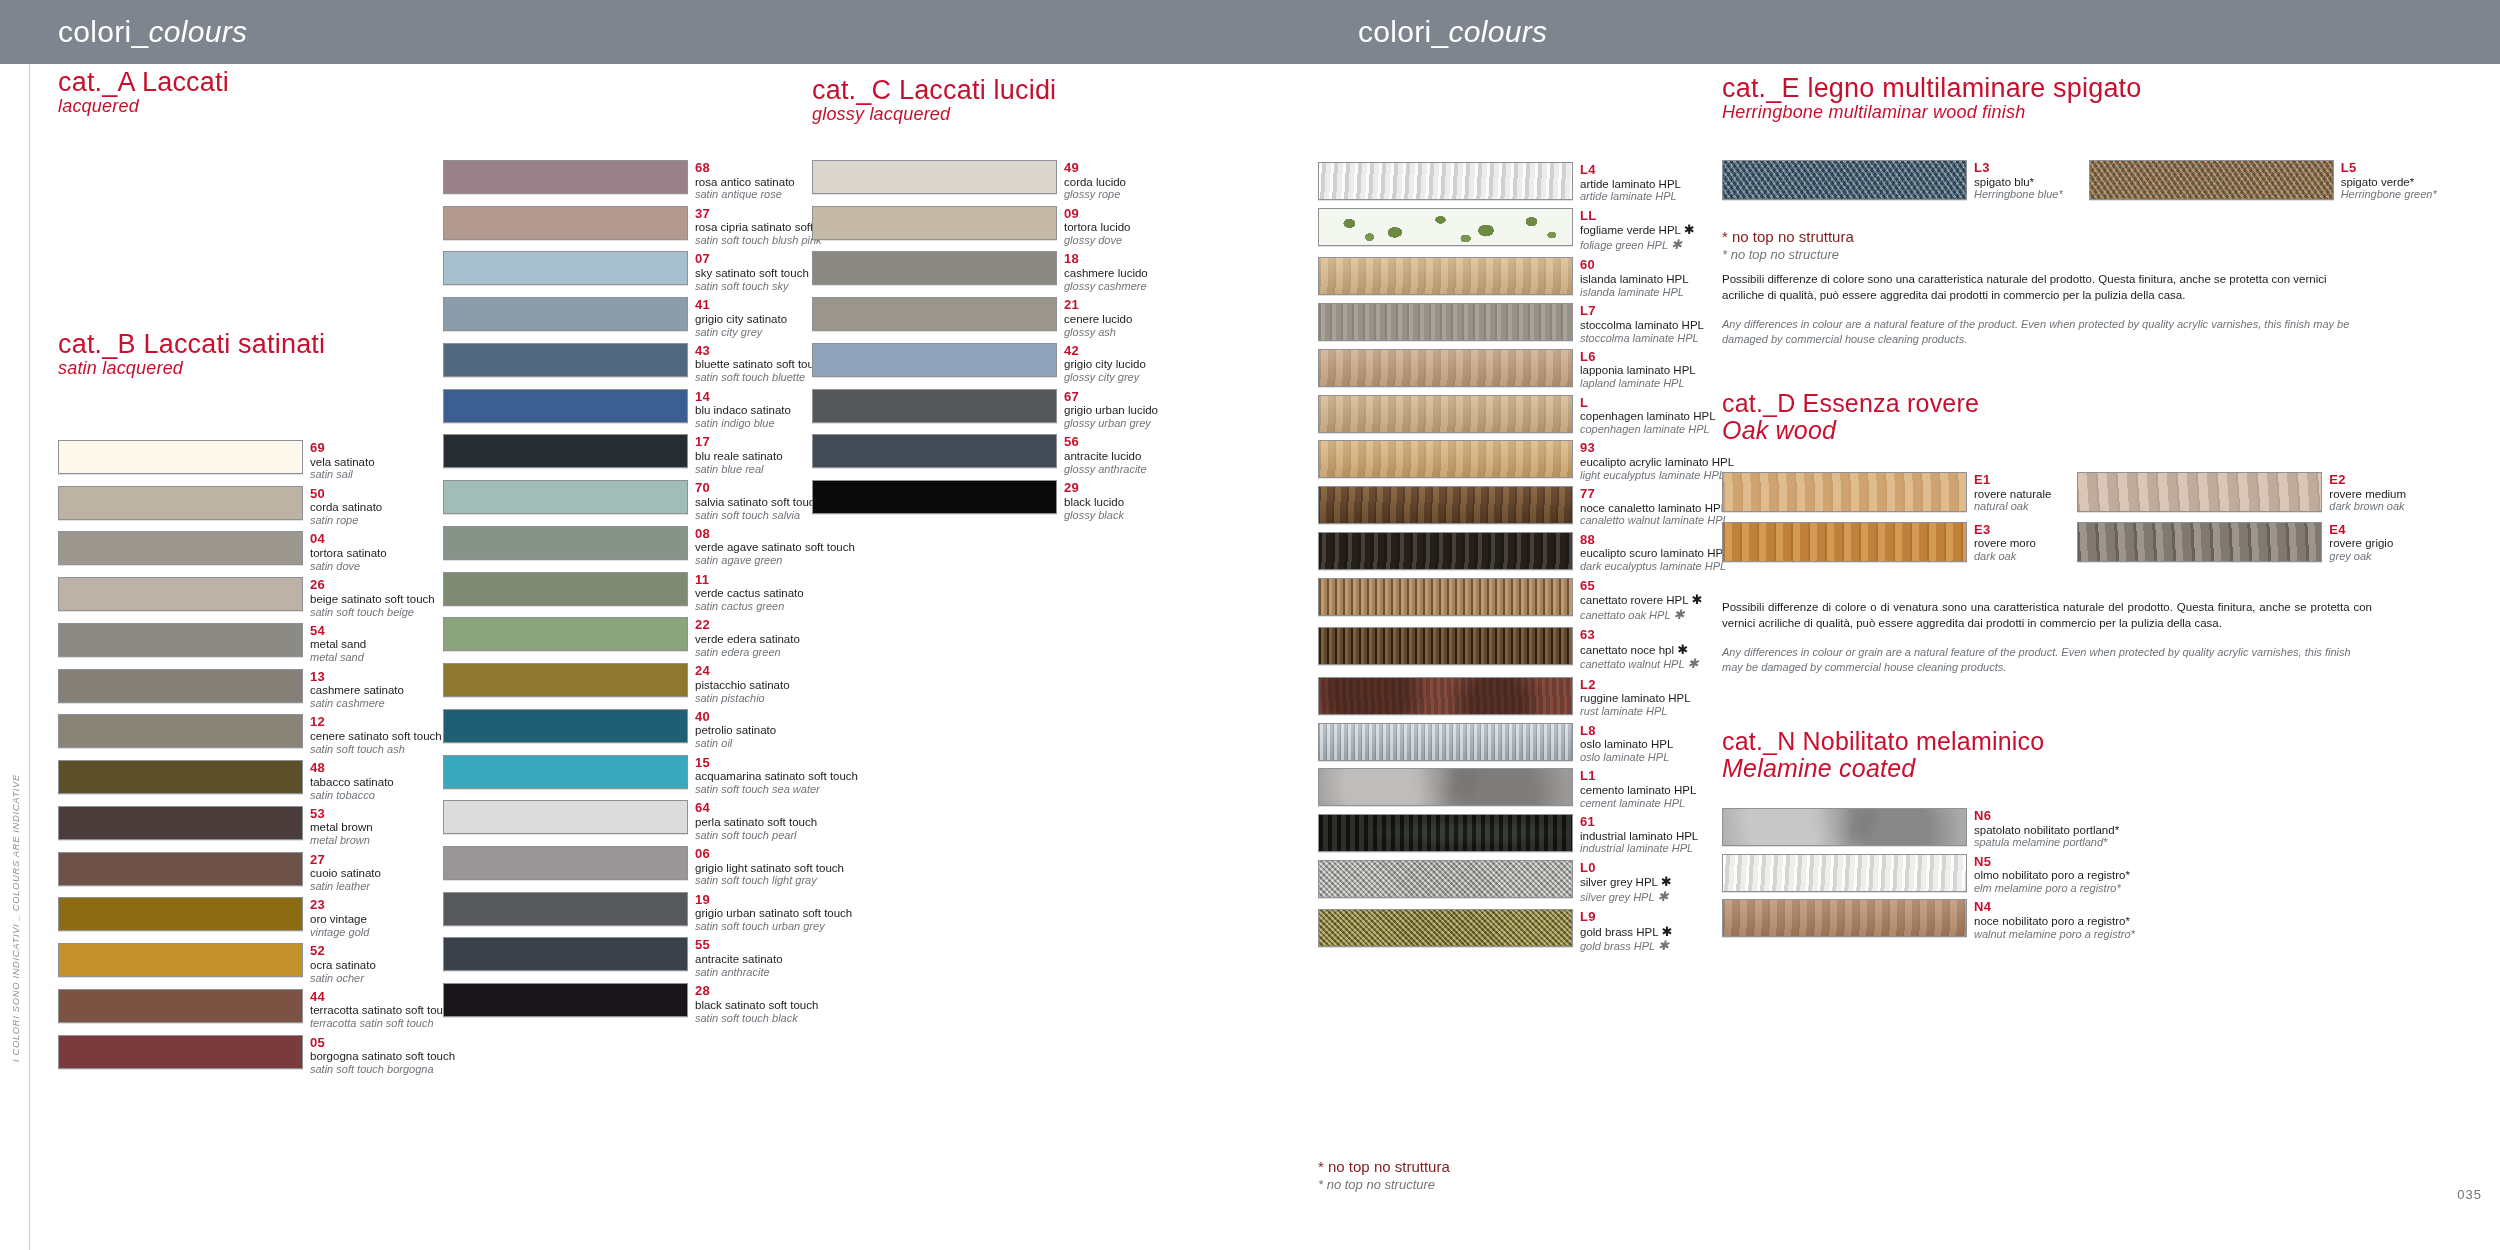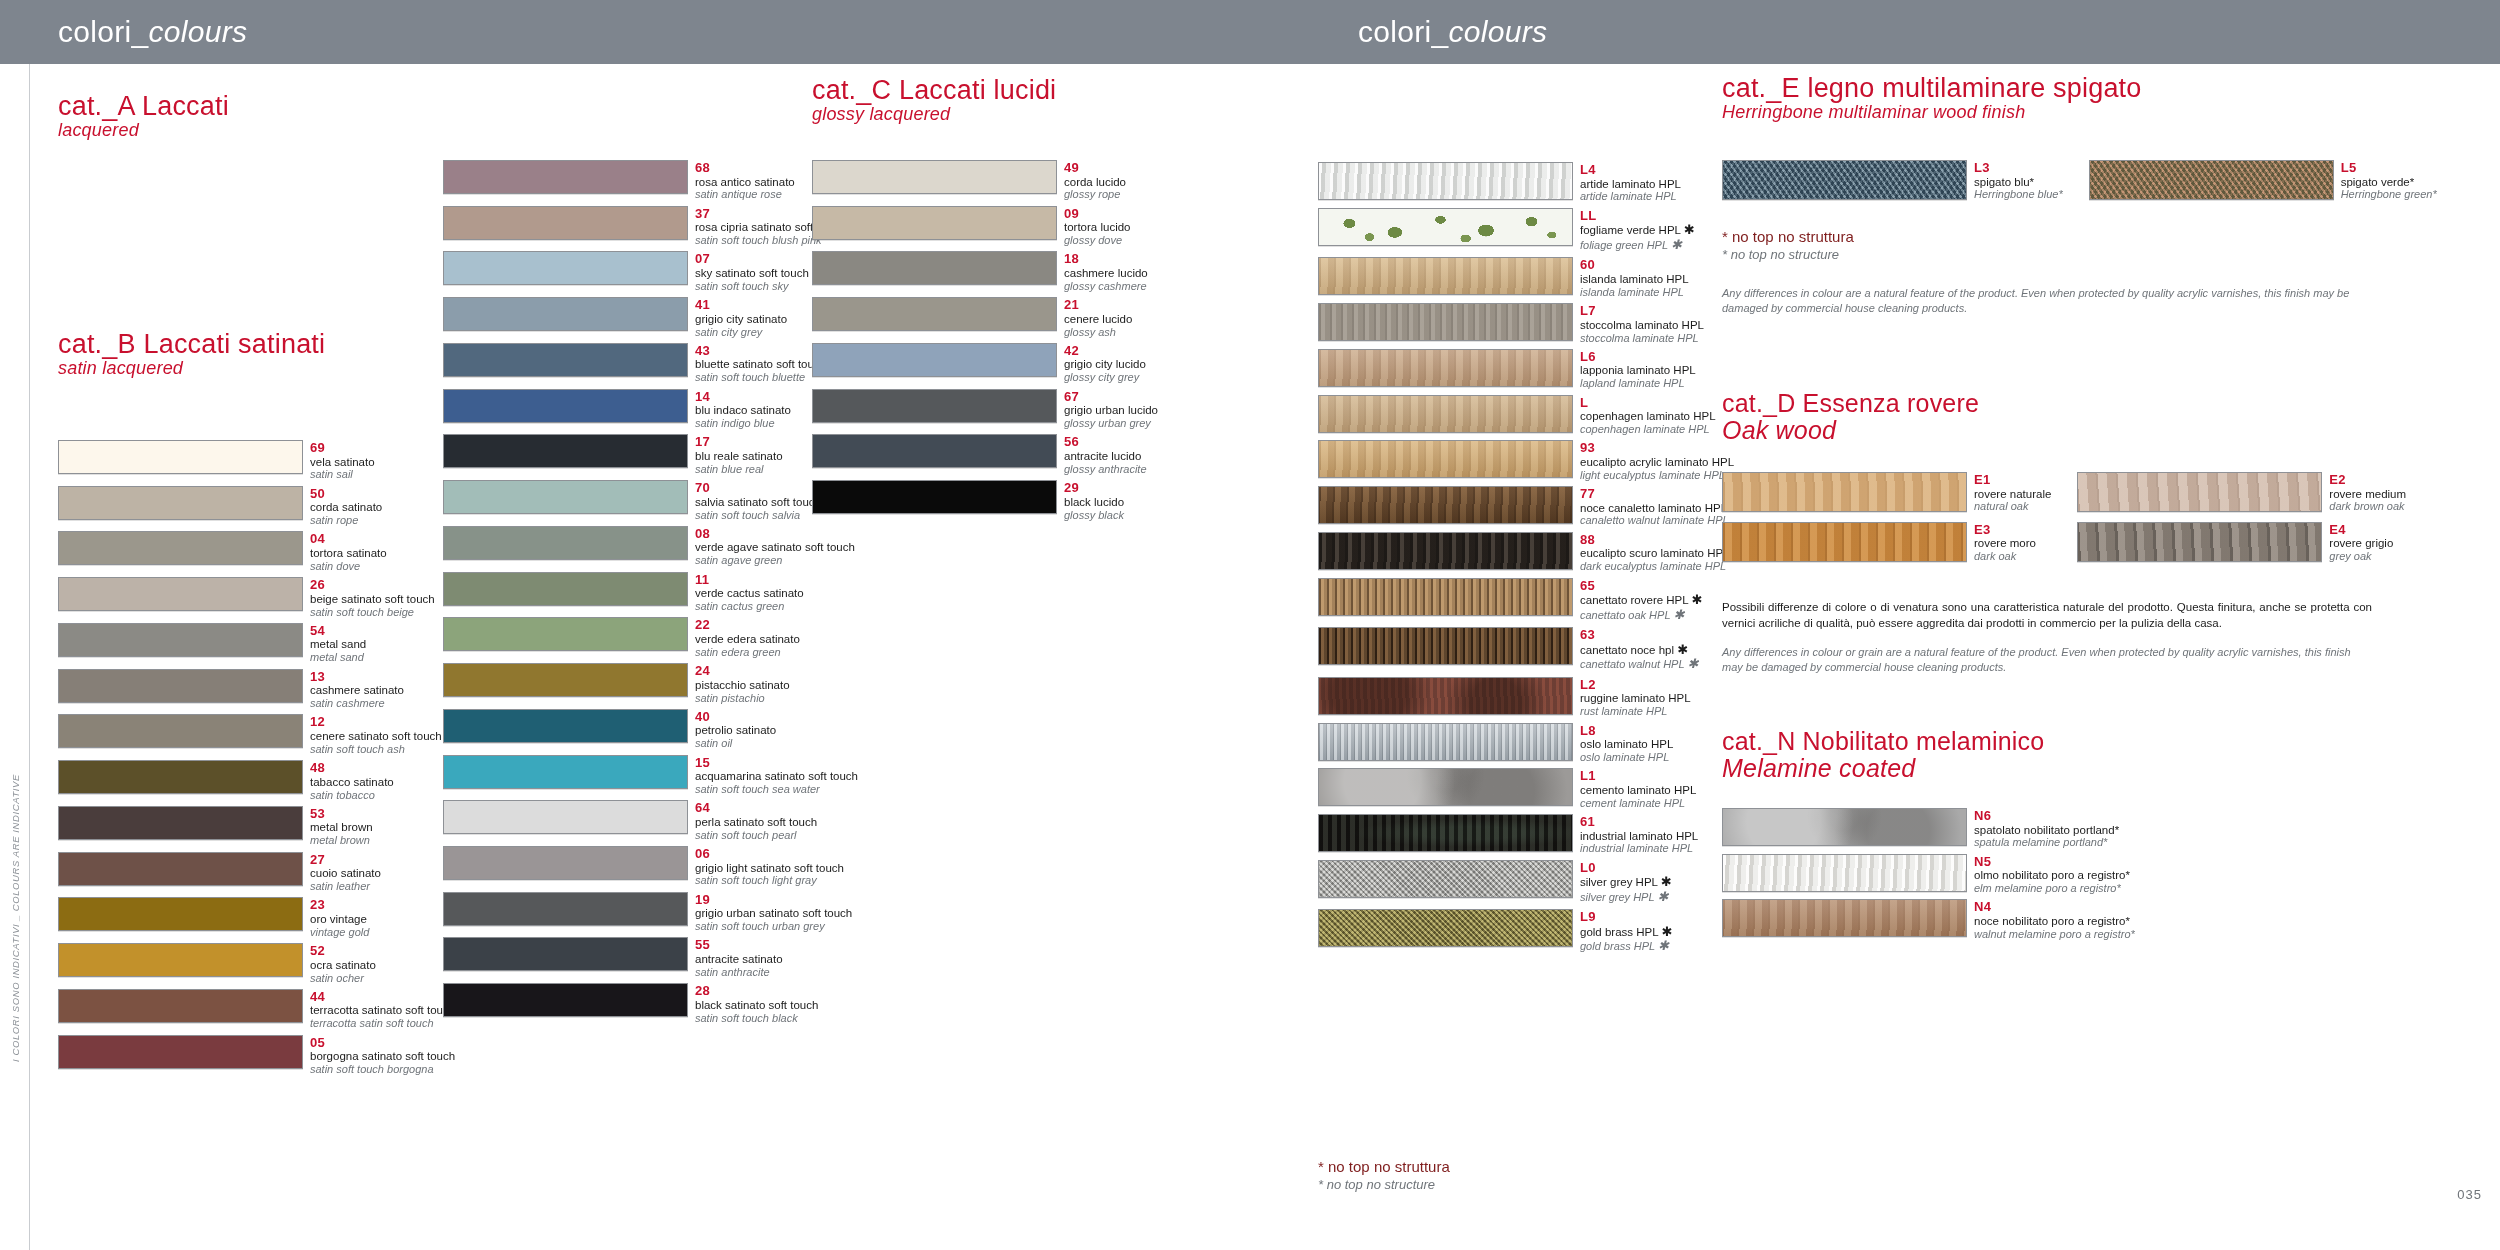--- a/index.html
+++ b/index.html
@@ -86,21 +86,21 @@
     <div class="hdr-title"><span>colori_</span><i>colours</i></div>
   </div>
   <div class="hdr hdr-right">
     <div class="hdr-title"><span>colori_</span><i>colours</i></div>
   </div>
 
   <div class="vstrip">
     <span>I COLORI SONO INDICATIVI _ COLOURS ARE INDICATIVE</span>
   </div>
 
-  <div class="cat-h" style="position:absolute;left:58px;top:92px;">
+  <div class="cat-h" style="position:absolute;left:58px;top:68px;">
     <span class="l1">cat._A Laccati</span>
     <span class="l2">lacquered</span>
   </div>
 
   <div class="cat-h" style="position:absolute;left:58px;top:330px;">
     <span class="l1">cat._B Laccati satinati</span>
     <span class="l2">satin lacquered</span>
   </div>
   <div class="col" id="colB" style="left:58px; top:440px;">
       <div class="row">
@@ -609,20 +609,21 @@
         </div>
       </div>
     </div>
 
   <div style="position:absolute;left:1722px;top:228px;">
     <div class="note-it">* no top no struttura</div>
     <div class="note-en">* no top no structure</div>
   </div>
 
   <div style="position:absolute;left:1722px;top:272px;width:630px;">
+    <div class="para-it">Possibili differenze di colore sono una caratteristica naturale del prodotto. Questa finitura, anche se protetta con vernici acriliche di qualità, può essere aggredita dai prodotti in commercio per la pulizia della casa.</div>
     <div class="para-en" style="margin-top:14px;">Any differences in colour are a natural feature of the product. Even when protected by quality acrylic varnishes, this finish may be damaged by commercial house cleaning products.</div>
   </div>
 
   <div class="cat-h small" style="position:absolute;left:1722px;top:390px;">
     <span class="l1">cat._D Essenza rovere</span>
     <span class="l2">Oak wood</span>
   </div>
   <div class="col" id="colD" style="left:1722px; top:472px; display:grid; grid-template-columns:auto auto; gap:4px 26px;">
       <div class="row">
         <div class="sw sw-d" style="background: repeating-linear-gradient(89deg, rgba(150, 105, 55, 0.2) 0px, rgba(150, 105, 55, 0.2) 2px, rgba(255, 235, 200, 0.25) 2px, rgba(255, 235, 200, 0.25) 10px, rgba(170, 120, 65, 0.14) 10px, rgba(170, 120, 65, 0.14) 18px), rgb(213, 171, 121);"></div>

